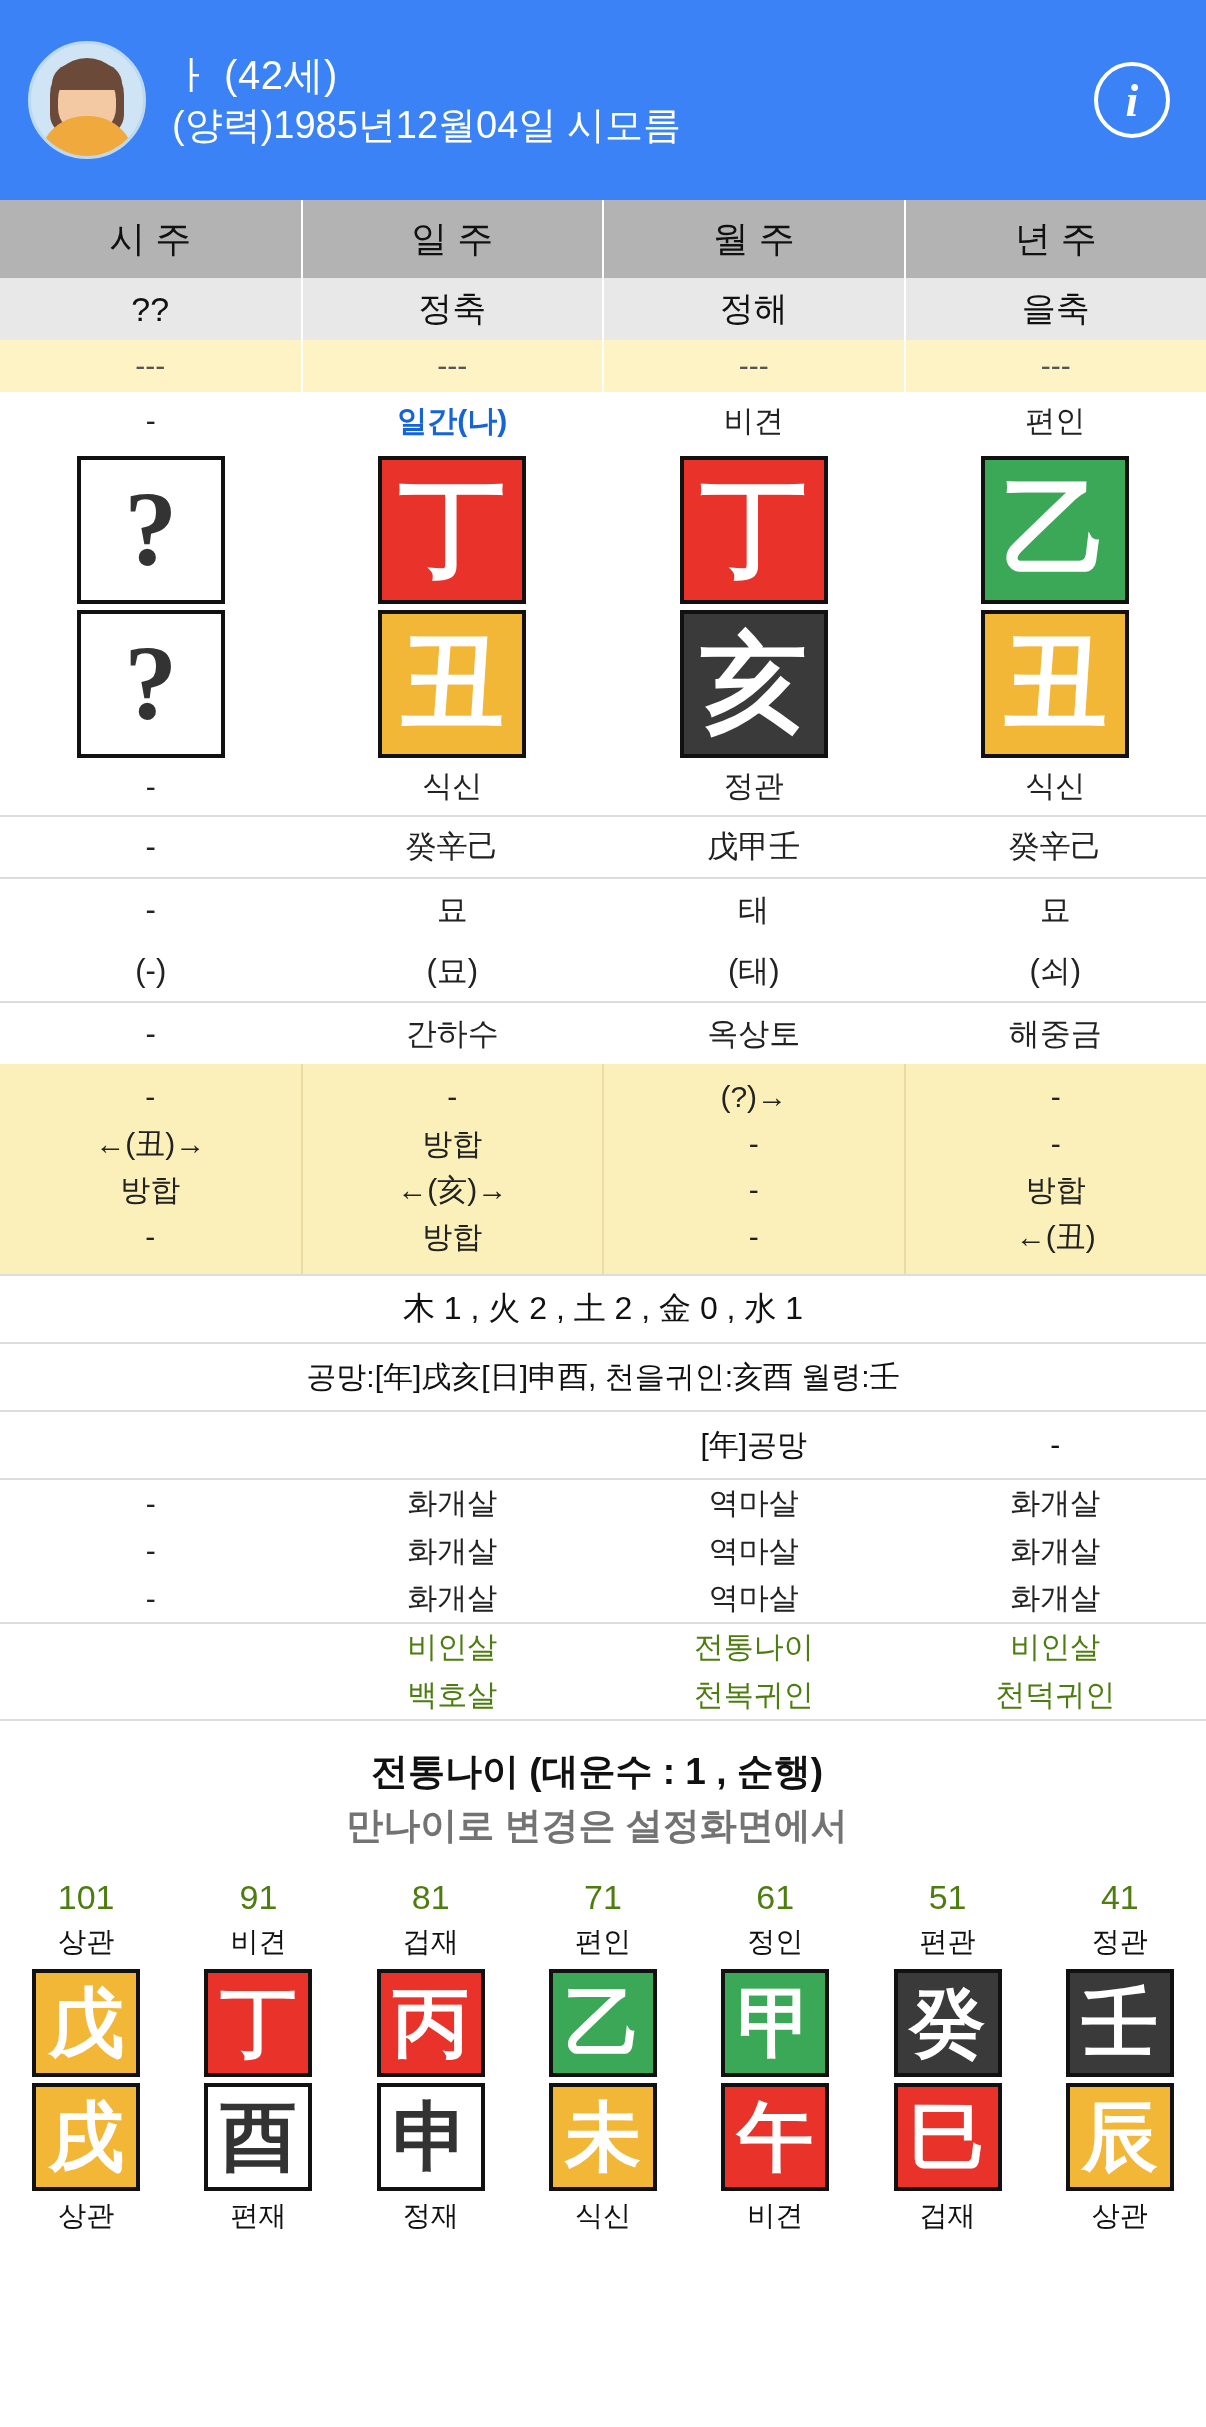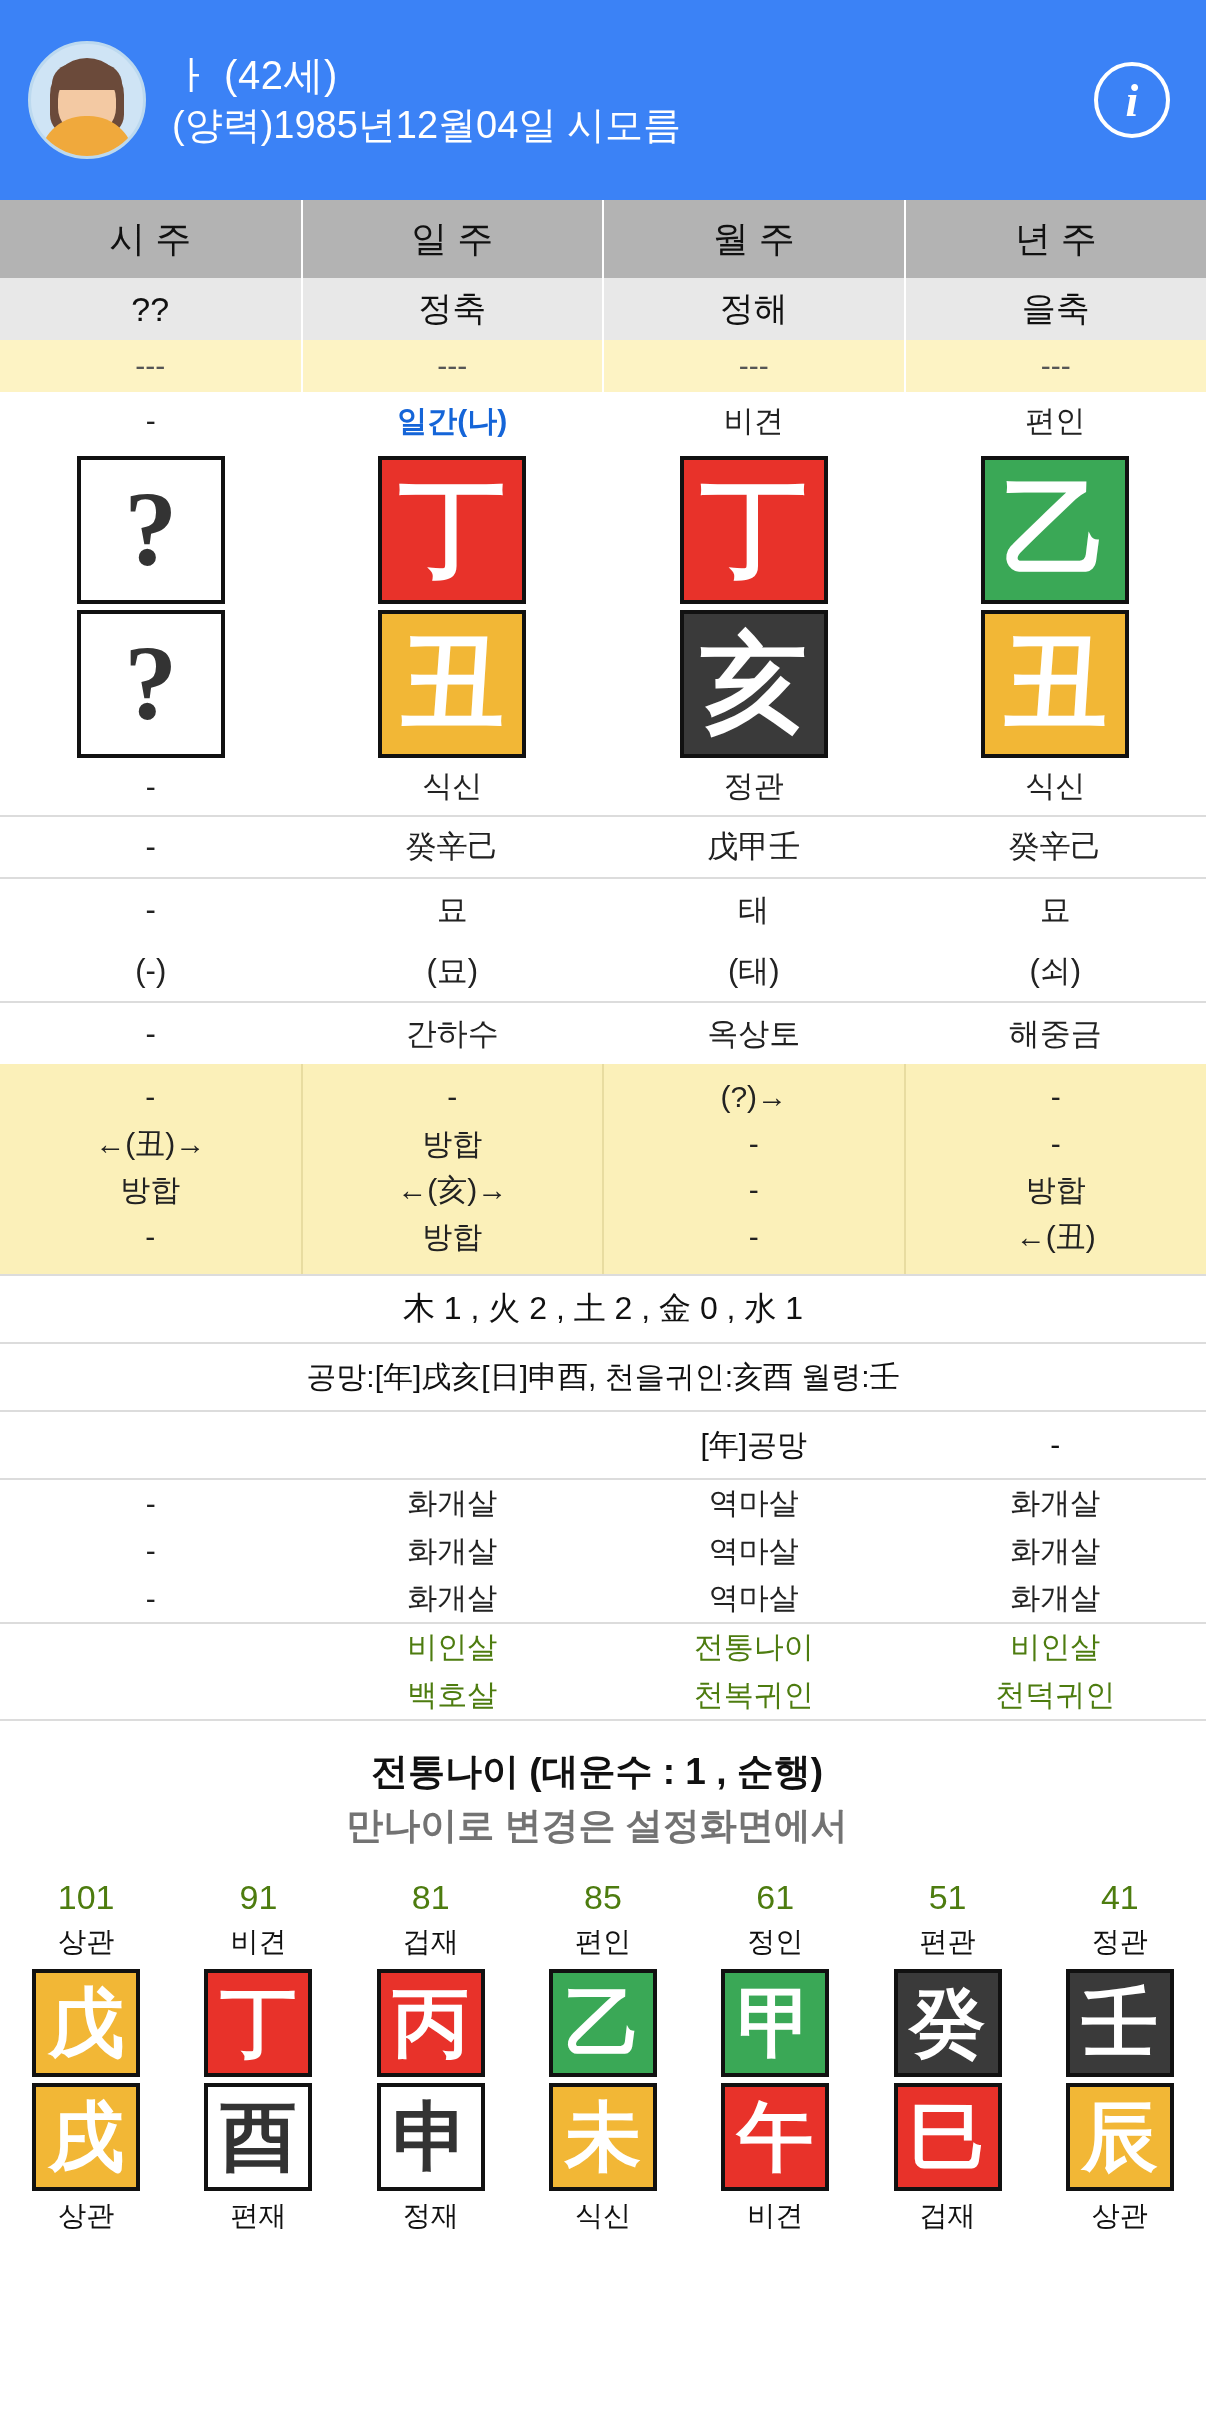--- a/index.html
+++ b/index.html
@@ -352,21 +352,21 @@
     <div class="t1">전통나이 (대운수 : 1 , 순행)</div>
     <div class="t2">만나이로 변경은 설정화면에서</div>
   </div>
 
   <table class="daeun">
     <tbody>
         <tr class="d-age">
       <td>101</td>
       <td>91</td>
       <td>81</td>
-      <td>85</td>
+      <td>71</td>
       <td>61</td>
       <td>51</td>
       <td>41</td>
     </tr>
     <tr class="d-god">
       <td>상관</td>
       <td>비견</td>
       <td>겁재</td>
       <td>편인</td>
       <td>정인</td>

